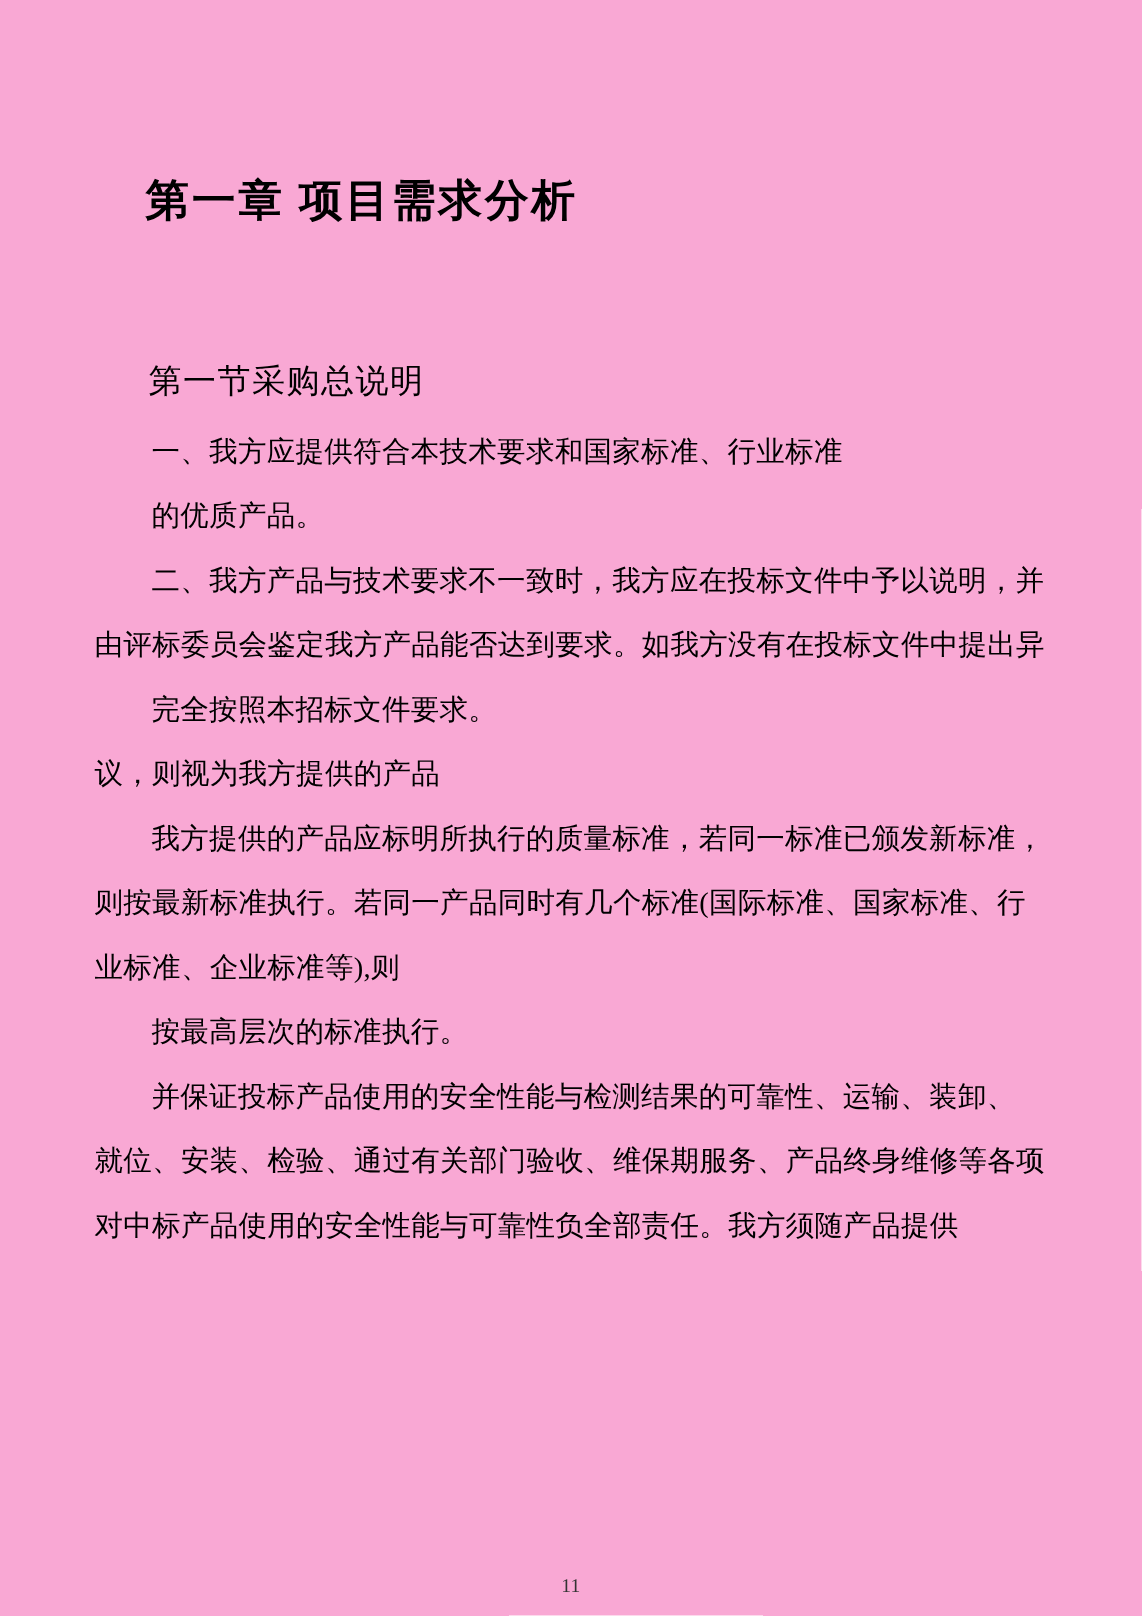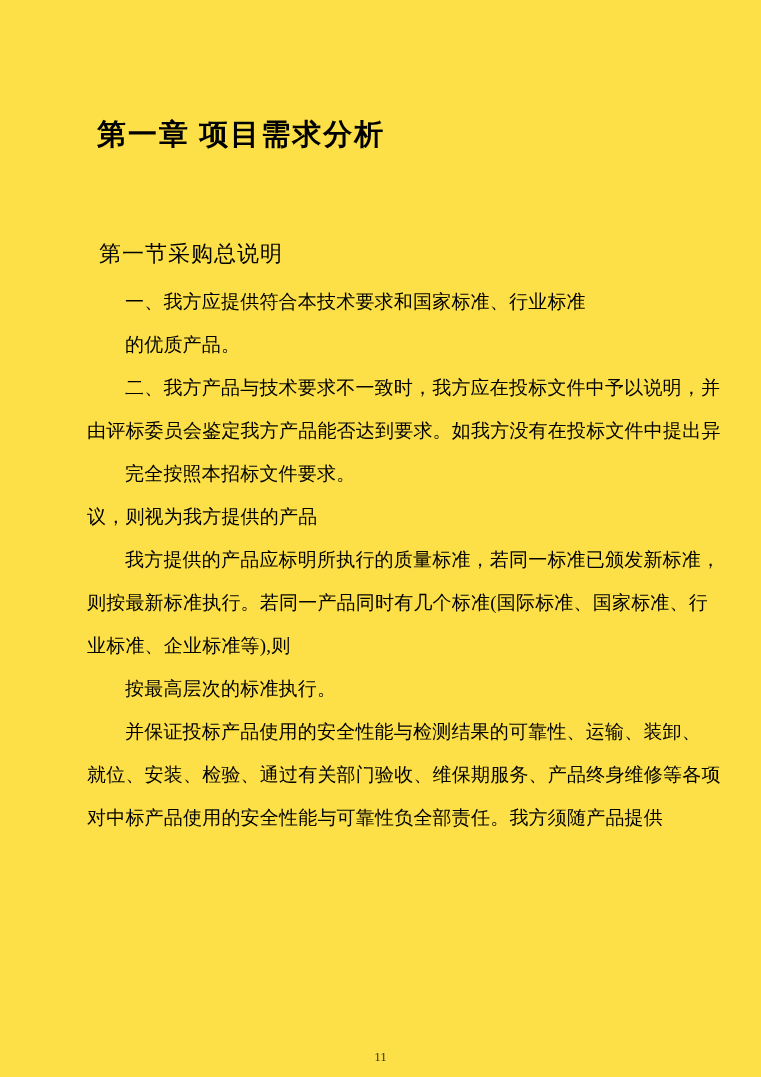--- a/index.html
+++ b/index.html
@@ -4,21 +4,21 @@
 <style>
   html, body {
     margin: 0;
     padding: 0;
     background: #ffffff;
   }
   .page {
     position: relative;
     width: 761px;
     height: 1077px;
-    background: #fde047;
+    background: #f9a8d4;
     color: #000000;
     font-family: "Liberation Serif", serif;
     overflow: hidden;
   }
   .chapter-title {
     position: absolute;
     top: 94px;
     left: 97px;
     font-size: 29px;
     font-weight: bold;
@@ -37,21 +37,20 @@
     white-space: nowrap;
   }
   .body-text {
     position: absolute;
     top: 280px;
     left: 63px;
     width: 637px;
     font-size: 19px;
     line-height: 43px;
     letter-spacing: 0.2px;
-    margin-left: 24px;
   }
   .body-line {
     white-space: nowrap;
   }
   .body-line.indent {
     padding-left: 38px;
   }
   .page-number {
     position: absolute;
     bottom: 12px;

